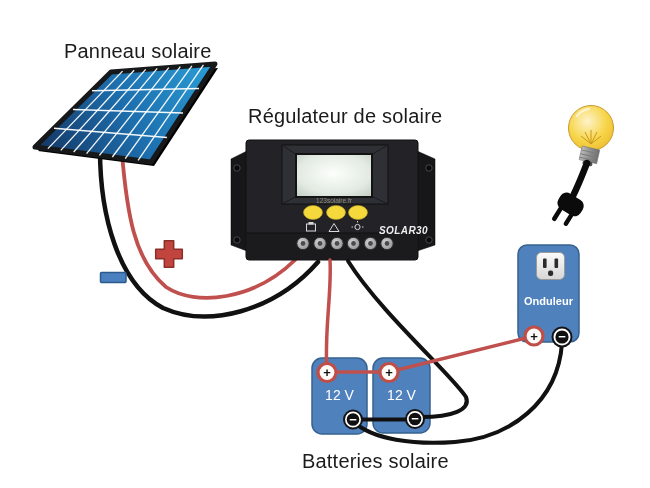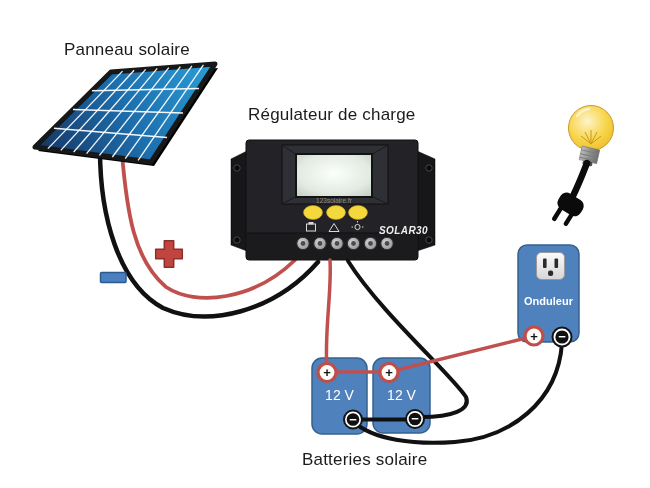--- a/index.html
+++ b/index.html
@@ -1,19 +1,19 @@
 <!DOCTYPE html>
 <html><head>
 <meta charset="utf-8">
 <style>
   html,body{margin:0;padding:0;background:#fff;}
   .stage{position:relative;width:650px;height:488px;background:#ffffff;overflow:hidden;
          font-family:"Liberation Sans",sans-serif;}
   .stage svg{position:absolute;left:0;top:0;}
-  .lbl{position:absolute;color:#1b1b1b;font-size:17px;letter-spacing:.2px;white-space:nowrap;}
+  .lbl{position:absolute;color:#1b1b1b;font-size:20px;letter-spacing:.2px;white-space:nowrap;}
   .lbl-panel{left:64px;top:40px;}
   .lbl-controller{left:248px;top:105px;}
   .lbl-batteries{left:302px;top:450px;}
   text{font-family:"Liberation Sans",sans-serif;}
   .term-sign{font-size:13px;font-weight:bold;}
   .voltage{fill:#ffffff;font-size:14px;}
   .inv-label{fill:#ffffff;font-size:11px;font-weight:bold;}
   .solar30{fill:#efefef;font-size:10px;font-weight:bold;font-style:italic;letter-spacing:.4px;}
   .watermark{fill:#a39d85;font-size:6.5px;opacity:.85;}
 </style>
@@ -232,15 +232,15 @@
           <circle cx="562" cy="337" r="6.6" fill="#101010"></circle>
       <text class="term-sign" x="562" y="341" text-anchor="middle" fill="#fff" font-size="11">−</text>
     </g>
   </g>
 
   <path d="M164.3,240.7 h9.4 v8.6 h8.6 v9.4 h-8.6 v8.6 h-9.4 v-8.6 h-8.6 v-9.4 h8.6 Z" stroke="#8c2f28" stroke-width="1.5" stroke-linejoin="round" fill="#c1453e"></path>
   <rect x="100.5" y="272.5" width="25.5" height="10" rx="1" stroke="#2e5a8b" stroke-width="1.5" fill="#4a80c0"></rect>
 </svg>
 
 <div class="lbl lbl-panel">Panneau solaire</div>
-<div class="lbl lbl-controller">Régulateur de charge</div>
+<div class="lbl lbl-controller">Régulateur de solaire</div>
 <div class="lbl lbl-batteries">Batteries solaire</div>
 </div>
 
 </body></html>

